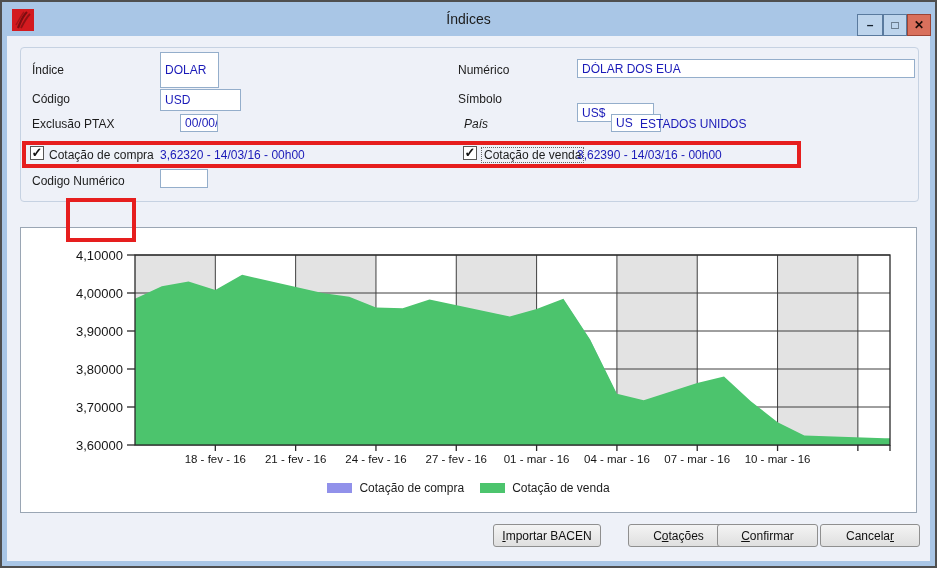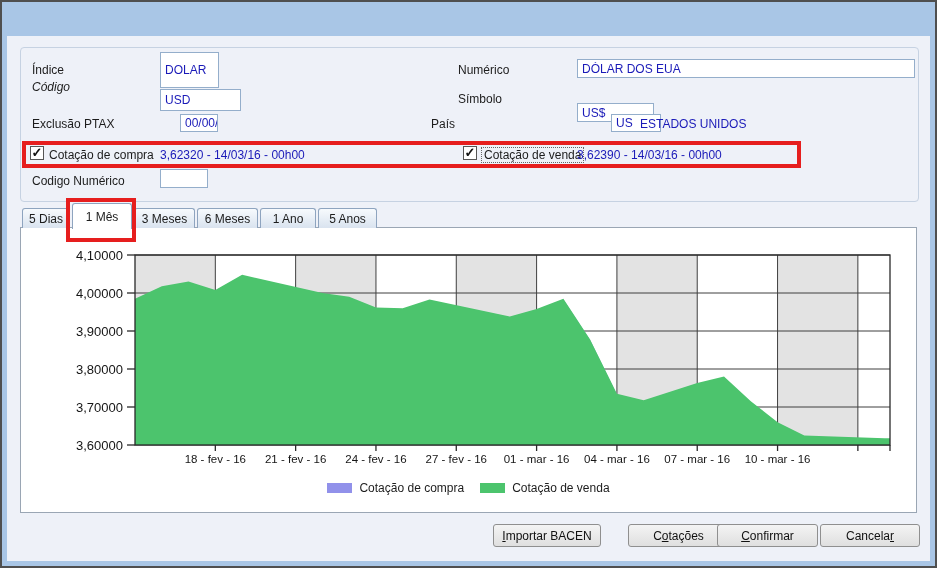--- a/index.html
+++ b/index.html
@@ -36,58 +36,62 @@
   .legend-swatch{width:25px;height:10px;display:inline-block;}
   .btn{position:absolute;top:524px;height:23px;background:linear-gradient(#f4f4f4,#dfdfdf);border:1px solid #8f8f8f;
     border-radius:3px;font-family:"Liberation Sans",sans-serif;font-size:12px;color:#111;display:flex;align-items:center;
     justify-content:center;box-sizing:border-box;cursor:default;z-index:5;}
   .btn u{text-decoration:underline;}
 </style>
 </head>
 <body>
 
 <div id="stage">
+  <div class="titlebar">
+    <svg class="app-icon" viewBox="0 0 22 22">
+      <rect x="0" y="0" width="22" height="22" fill="#d31a1f"></rect>
+      <path d="M6 19 C9 12, 10 8, 15 3" stroke="#7e0d10" stroke-width="2.2" fill="none"></path>
+      <path d="M9 19 C12 13, 14 9, 18 5" stroke="#8f1114" stroke-width="1.8" fill="none"></path>
+      <path d="M4 16 C7 11, 9 7, 12 3" stroke="#a31317" stroke-width="1.4" fill="none"></path>
+    </svg>
+    <div class="title-text">Índices</div>
+    <div class="win-btn" style="left:855px;width:24px;">–</div>
+    <div class="win-btn" style="left:881px;width:22px;">□</div>
+    <div class="win-btn close" style="left:905px;width:22px;">✕</div>
+  </div>
 
   <div class="body-area"></div>
   <div class="groupbox"></div>
 
   <div class="lbl" style="left:32px;top:63px;">Índice</div>
   <input class="field" style="left: 160px; top: 52px; width: 59px; height: 36px;" value="DOLAR">
-  <div class="lbl" style="left:32px;top:80px;font-style:italic;">Código</div>
+  <div class="lbl" style="left:32px;top:92px;">Código</div>
   <input class="field" style="left: 160px; top: 89px; width: 81px; height: 22px;" value="USD">
   <div class="lbl" style="left:32px;top:117px;">Exclusão PTAX</div>
   <input class="field" style="left: 160px; top: 114px; width: 38px; height: 18px; margin-left: 20px;" value="00/00/00">
 
   <div class="lbl" style="left:458px;top:63px;">Numérico</div>
   <input class="field" style="left: 577px; top: 59px; width: 338px; height: 19px;" value="DÓLAR DOS EUA">
   <div class="lbl" style="left:458px;top:92px;">Símbolo</div>
   <input class="field" style="left: 577px; top: 89px; width: 77px; height: 19px; margin-top: 14px;" value="US$">
-  <div class="lbl" style="left:431px;top:117px;">País</div>
+  <div class="lbl" style="left:464px;top:117px;font-style:italic;">País</div>
   <input class="field" style="left: 611px; top: 114px; width: 50px; height: 18px;" value="US">
   <div class="bluetext" style="left:640px;top:117px;">ESTADOS UNIDOS</div>
 
   <div class="cb on" style="left:30px;top:146px;"></div>
   <div class="cb-label" style="left:49px;top:148px;">Cotação de compra</div>
   <div class="bluetext" style="left:160px;top:148px;">3,62320 - 14/03/16 - 00h00</div>
   <div class="cb on" style="left:463px;top:146px;"></div>
   <div class="cb-label focus" style="left:481px;top:147px;">Cotação de venda</div>
   <div class="bluetext" style="left:577px;top:148px;">3,62390 - 14/03/16 - 00h00</div>
   <div class="hl" style="left:22px;top:141px;width:771px;height:19px;"></div>
 
   <div class="lbl" style="left:32px;top:174px;">Codigo Numérico</div>
   <input class="field" style="left: 160px; top: 169px; width: 48px; height: 19px;" value="">
 
-  <div class="tabs" id="tabs">
-      <div class="tab" style="width: 48px;">5 Dias</div>
-      <div class="tab active" style="width: 60px;">1 Mês</div>
-      <div class="tab" style="width: 61px;">3 Meses</div>
-      <div class="tab" style="width: 61px;">6 Meses</div>
-      <div class="tab" style="width: 56px;">1 Ano</div>
-      <div class="tab" style="width: 59px;">5 Anos</div>
-    </div>
   <div class="hl" style="left:66px;top:198px;width:62px;height:36px;"></div>
 
   <div class="tabpanel"></div>
   <svg id="chart-svg" viewBox="0 0 937 568">
       <rect x="135" y="255" width="80.31914893617022" height="190" fill="#e3e3e3"></rect>
       <rect x="295.63829787234044" y="255" width="80.31914893617022" height="190" fill="#e3e3e3"></rect>
       <rect x="456.27659574468083" y="255" width="80.31914893617028" height="190" fill="#e3e3e3"></rect>
       <rect x="616.9148936170213" y="255" width="80.31914893617011" height="190" fill="#e3e3e3"></rect>
       <rect x="777.5531914893617" y="255" width="80.31914893617034" height="190" fill="#e3e3e3"></rect>
       <line x1="135" y1="255" x2="890" y2="255" stroke="#3f3f3f" stroke-width="1"></line>

